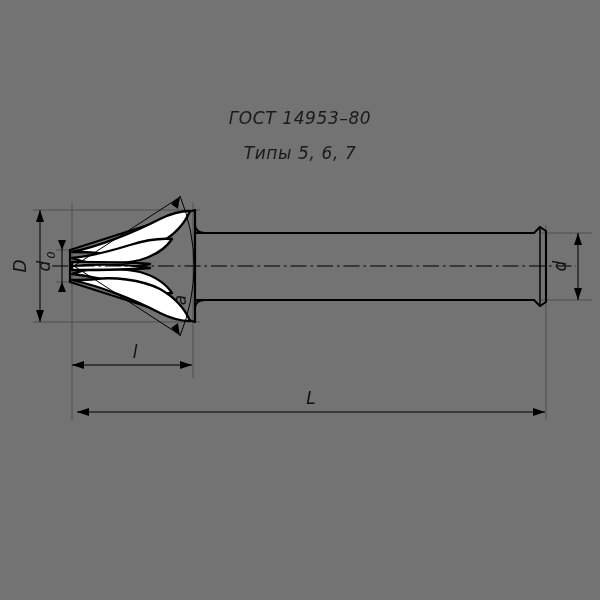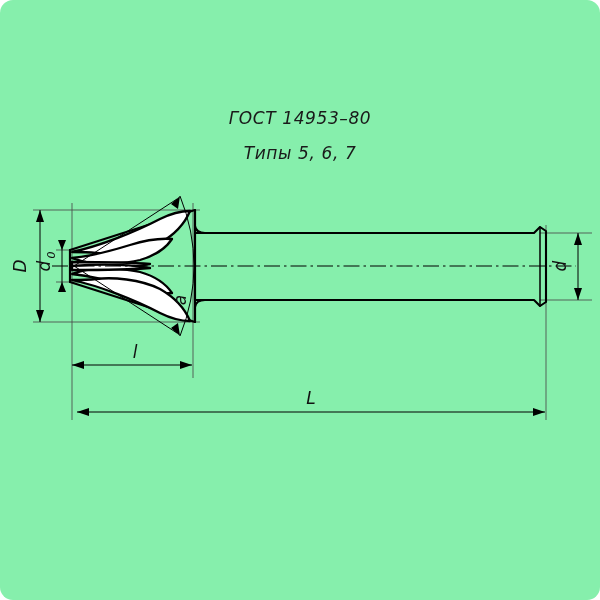--- a/index.html
+++ b/index.html
@@ -10,22 +10,21 @@
   body {
     width: 600px;
     height: 600px;
     font-family: "DejaVu Sans", sans-serif;
     overflow: hidden;
   }
   #sheet {
     position: relative;
     width: 600px;
     height: 600px;
-    background: #86efac;
-    border-radius: 13px;
+    background: #737373;
   }
   svg.drawing {
     position: absolute;
     top: 0;
     left: 0;
     width: 600px;
     height: 600px;
     display: block;
   }
   .title-text {

